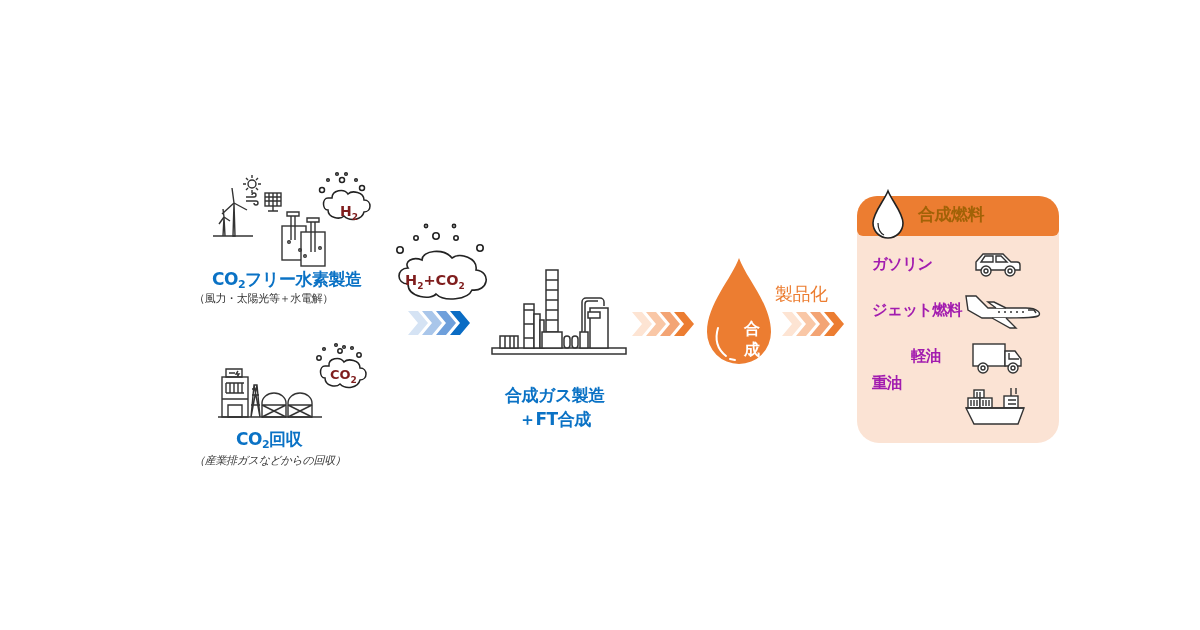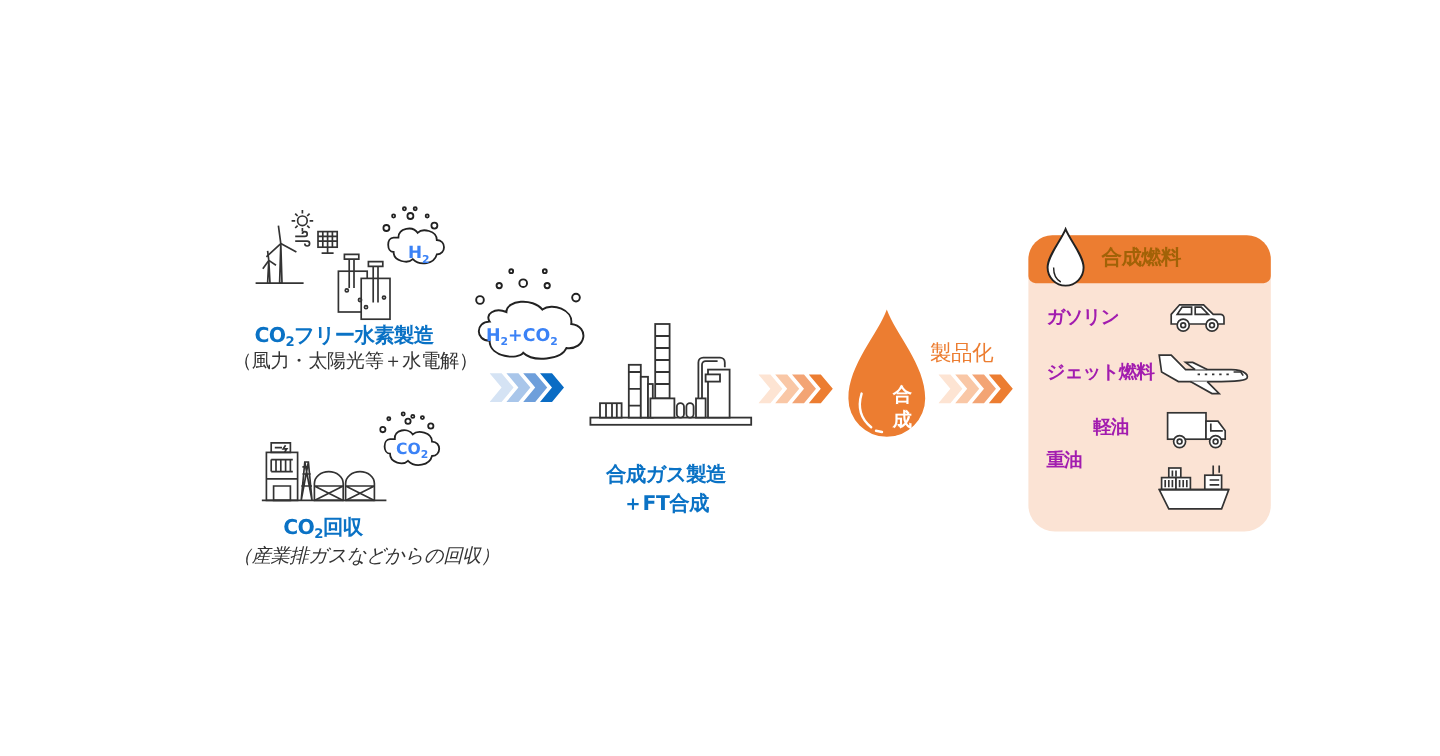--- a/index.html
+++ b/index.html
@@ -1,23 +1,23 @@
 <!DOCTYPE html>
 <html><head>
 <meta charset="utf-8">
 <style>
   * { box-sizing: border-box; margin: 0; padding: 0; }
   html, body { width: 1200px; height: 630px; background: #ffffff; overflow: hidden; }
   body { position: relative; font-family: "DejaVu Sans", "Liberation Sans", sans-serif; }
   .abs { position: absolute; }
   .blue-title { color: #0a72c5; font-weight: bold; font-size: 17px; letter-spacing: -0.5px; white-space: nowrap; }
-  .sub { color: #333; font-size: 16px; white-space: nowrap; letter-spacing: -0.3px; }
+  .sub { color: #333; font-size: 11px; white-space: nowrap; letter-spacing: -0.3px; }
   .blue-title sub { font-size: 11px; vertical-align: -3px; }
   .icon svg { display: block; }
-  .cloud-label { font-weight: bold; color: #3b82f6; white-space: nowrap; }
+  .cloud-label { font-weight: bold; color: #7f1d1d; white-space: nowrap; }
   .panel {
     position: absolute; left: 857px; top: 196px; width: 202px; height: 247px;
     background: #fbe3d4; border-radius: 22px;
   }
   .panel-head {
     position: absolute; left: 857px; top: 196px; width: 202px; height: 40px;
     background: #ec7d31; border-radius: 20px 20px 6px 6px;
   }
   .panel-head-label { position: absolute; left: 918px; top: 203px; color: #a16207; font-weight: bold; font-size: 17px; letter-spacing: -0.5px; }
   .fuel { position: absolute; font-weight: bold; font-size: 15.5px; color: #a21caf; white-space: nowrap; letter-spacing: -0.8px; }

